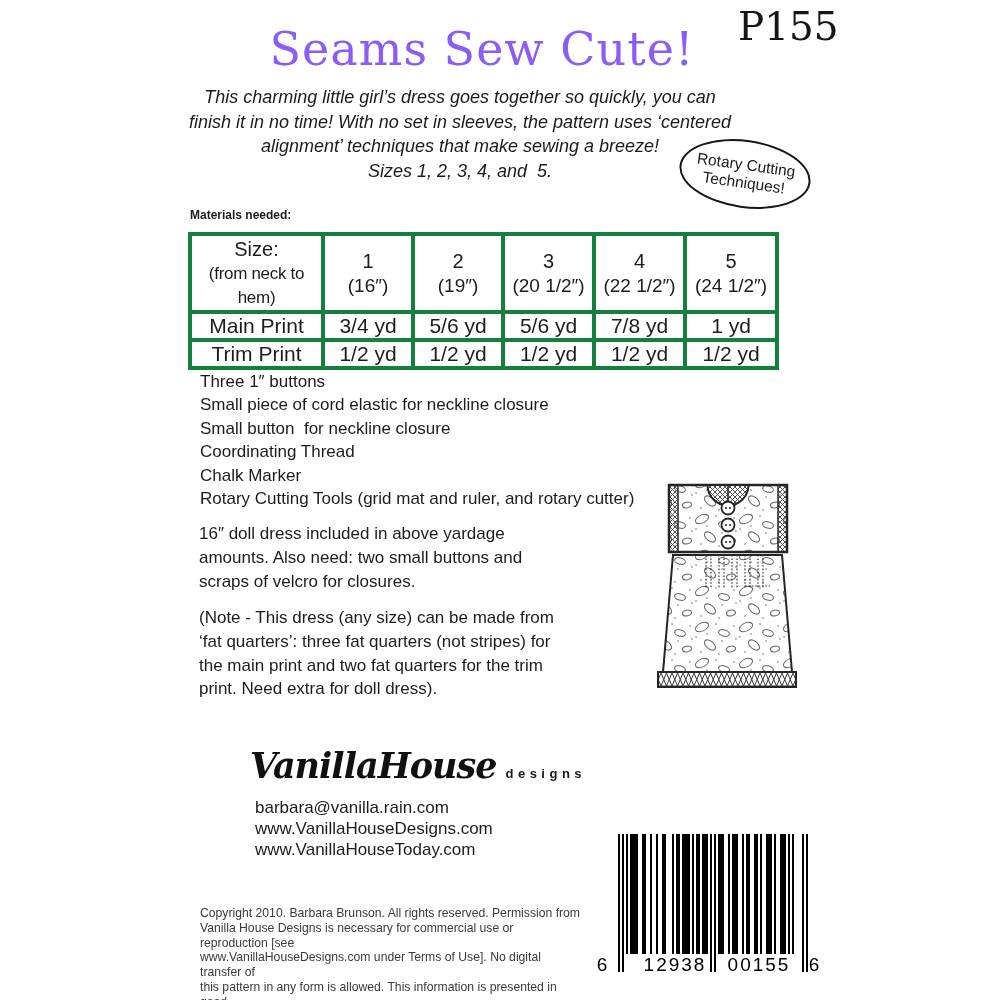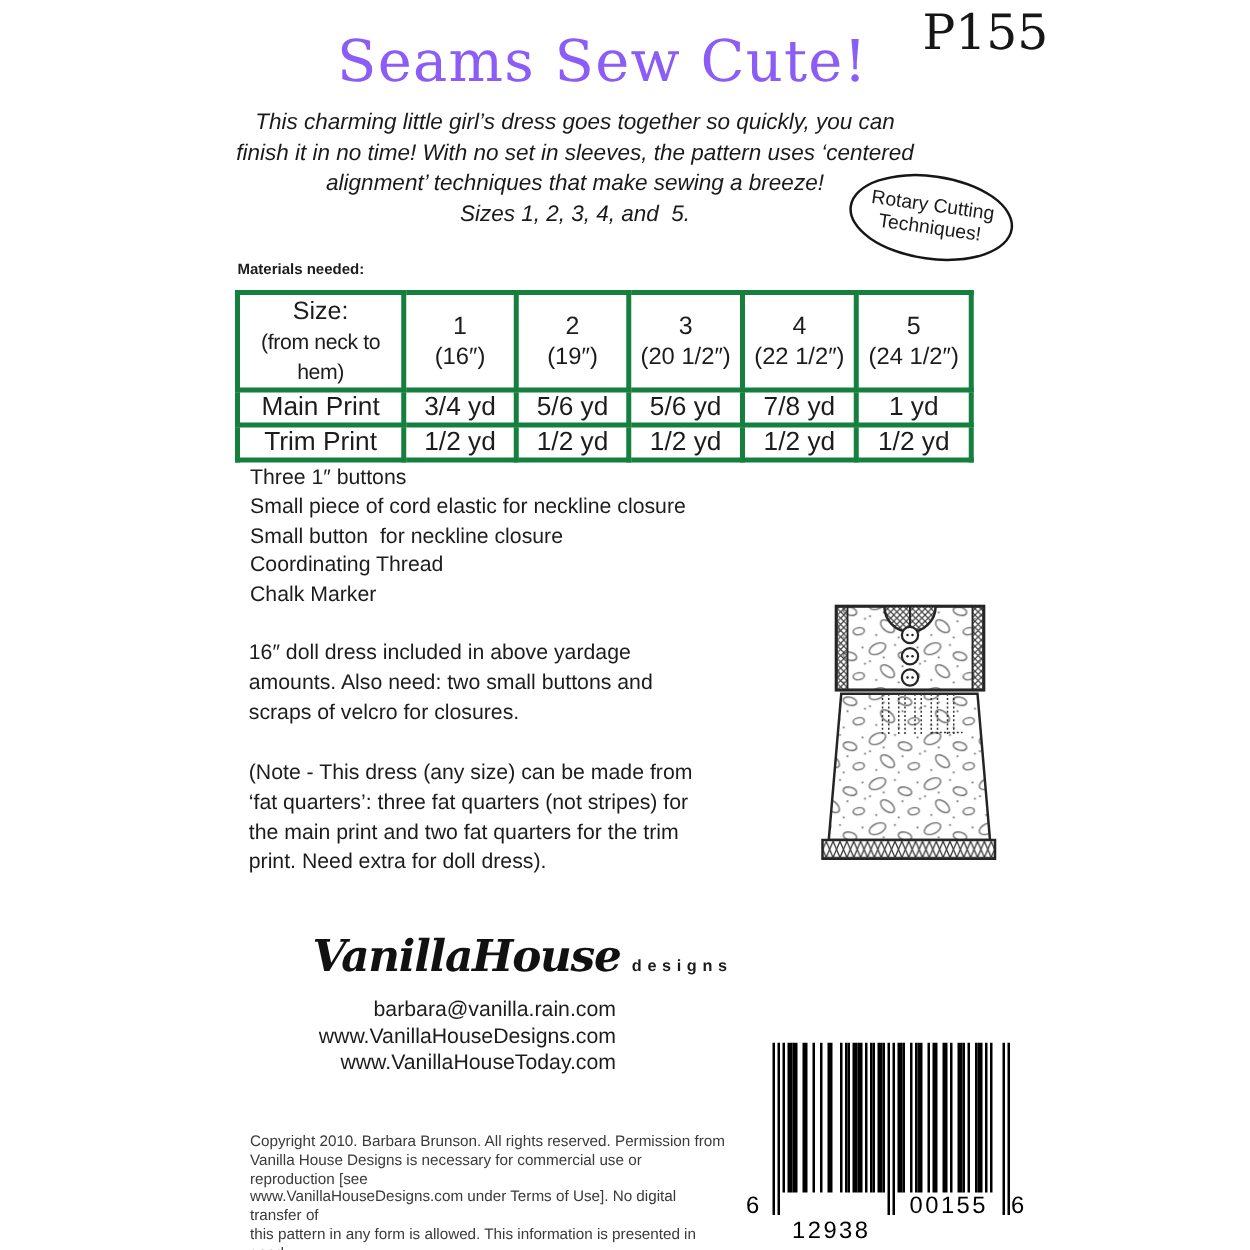--- a/index.html
+++ b/index.html
@@ -52,52 +52,52 @@
   .th-sub{font-size:19px;line-height:24px;}
   th.first .th-main{font-size:20px;}
   th.first .th-sub{font-size:17px;letter-spacing:-0.3px;}
 
   
   .mat-list{
     left:200px;top:370px;width:480px;
     font-size:17px;line-height:23.4px;white-space:pre-wrap;
   }
   .note{
-    left:199px;top:510px;width:470px;
+    left:199px;top:522px;width:470px;
     font-size:17px;line-height:23.8px;white-space:pre-wrap;
   }
   .note2{top:606px;}
 
   
   .logo-row{left:250px;top:745px;display:flex;align-items:baseline;}
   .logo-script{
     font-family:"DejaVu Serif",serif;font-style:italic;font-weight:bold;
     font-size:35px;letter-spacing:-1px;color:#111;
   }
   .logo-sub{
     font-size:13px;letter-spacing:4.5px;margin-left:9px;color:#1a1a1a;font-weight:bold;
   }
-  .contact{left:255px;top:797px;font-size:17px;line-height:21px;text-align:right;}
+  .contact{left:255px;top:797px;font-size:17px;line-height:21px;}
 
   
   .legal{
     left:200px;top:906px;width:380px;
     font-size:12.2px;line-height:14.8px;color:#3a3a3a;
     white-space:pre-wrap;
   }
 
   
   .barcode{left:590px;top:834px;width:240px;height:148px;}
   .barcode svg{position:absolute;left:0;top:0;}
   .bc-digit{
     position:absolute;top:120px;font-size:19px;letter-spacing:2px;
     text-align:center;color:#000;
   }
   .bc-left{left:0;width:26px;}
-  .bc-g1{left:34px;width:82px;margin-top:20px;}
+  .bc-g1{left:44px;width:82px;}
   .bc-g2{left:128px;width:82px;}
   .bc-right{left:212px;width:26px;}
 
   
   .dress{left:650px;top:477px;}
 </style>
 </head>
 <body>
 
 <div class="abs title">Seams Sew Cute!</div>
@@ -162,21 +162,21 @@
         <td>Trim Print</td>
         <td>1/2 yd</td>
         <td>1/2 yd</td>
         <td>1/2 yd</td>
         <td>1/2 yd</td>
         <td>1/2 yd</td>
       </tr>
     </tbody>
 </table>
 
-<div class="abs mat-list"><div>Three 1″ buttons</div><div>Small piece of cord elastic for neckline closure</div><div>Small button  for neckline closure</div><div>Coordinating Thread</div><div>Chalk Marker</div></div>
+<div class="abs mat-list"><div>Three 1″ buttons</div><div>Small piece of cord elastic for neckline closure</div><div>Small button  for neckline closure</div><div>Coordinating Thread</div><div>Chalk Marker</div><div>Rotary Cutting Tools (grid mat and ruler, and rotary cutter)</div></div>
 
 <div class="abs note">16″ doll dress included in above yardage
 amounts. Also need: two small buttons and
 scraps of velcro for closures.</div>
 <div class="abs note note2">(Note - This dress (any size) can be made from
 ‘fat quarters’: three fat quarters (not stripes) for
 the main print and two fat quarters for the trim
 print. Need extra for doll dress).</div>
 
 <svg class="abs dress" width="150" height="215" viewBox="0 0 150 215">

